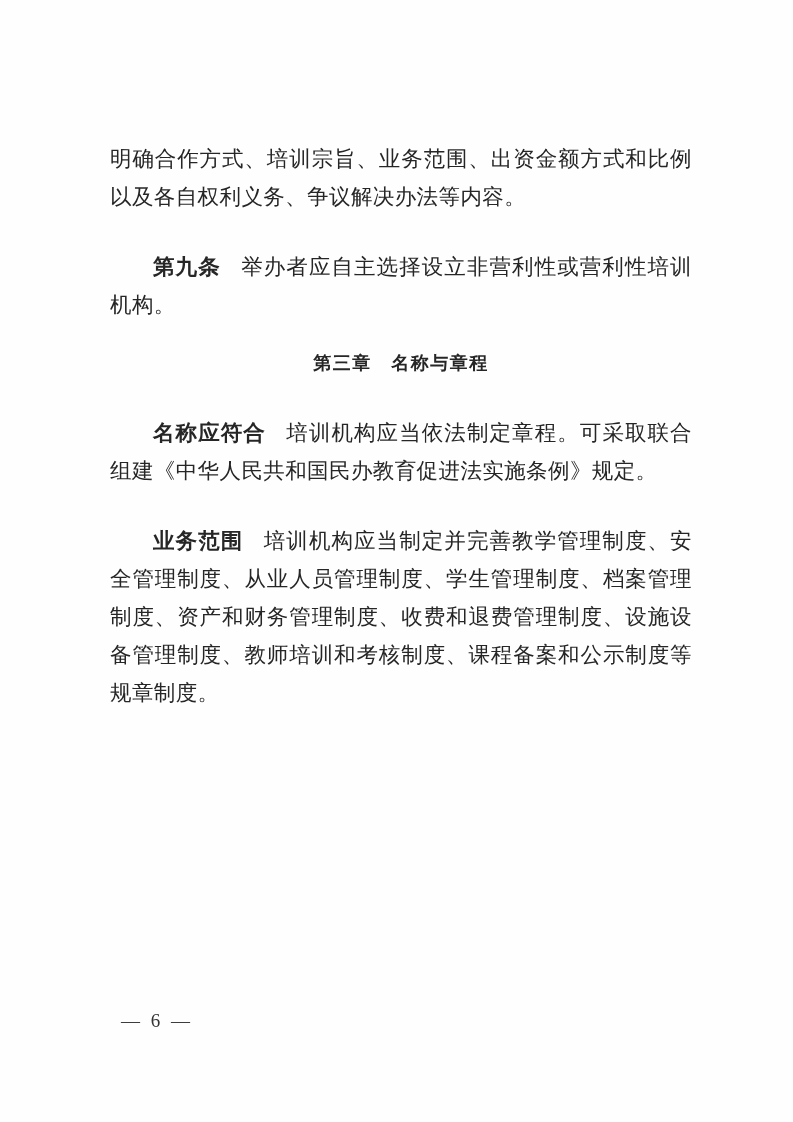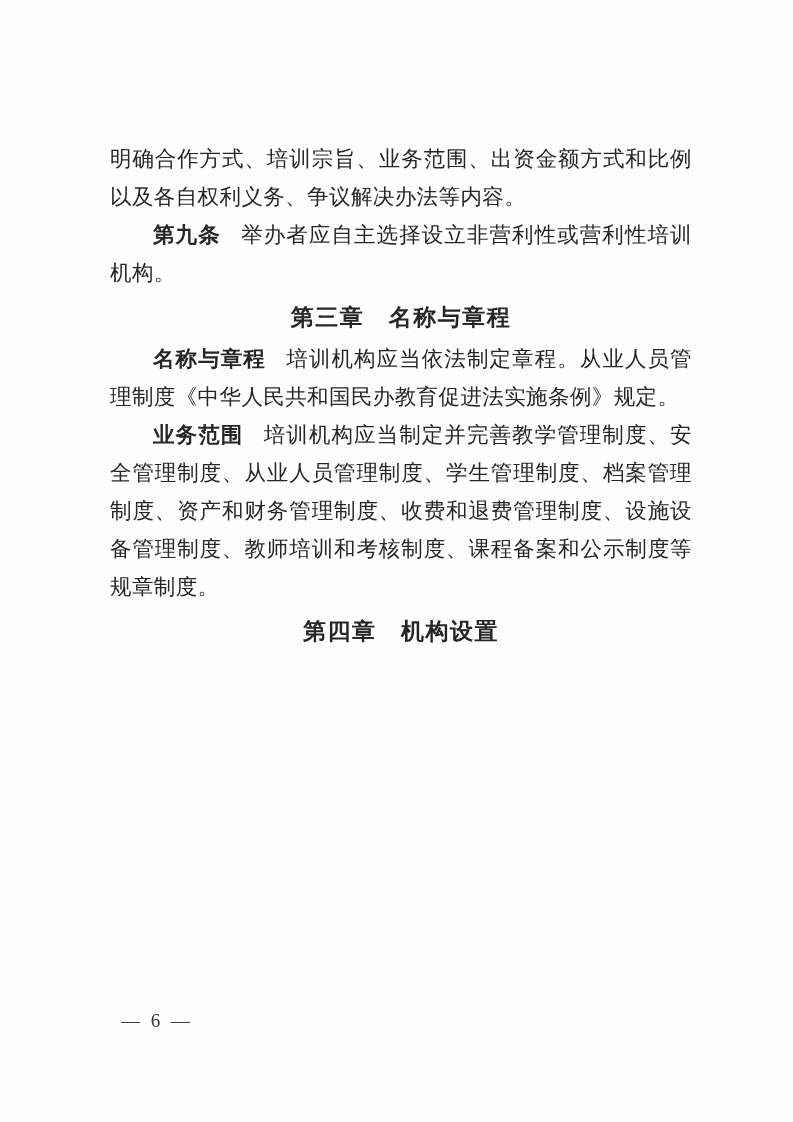--- a/index.html
+++ b/index.html
@@ -29,29 +29,30 @@
     margin: 0;
     font-size: 21.5px;
     line-height: 38px;
     letter-spacing: 0.4px;
     text-align: justify;
     text-justify: inter-ideograph;
     word-break: break-all;
   }
   .article {
     text-indent: 2em;
+    margin-top: 32px;
   }
   .lead {
     font-weight: bold;
     font-family: "Liberation Sans", "DejaVu Sans", sans-serif;
     margin-right: 0.95em;
   }
   .chapter {
-    margin: 6px 0 4px 0;
-    font-size: 23px;
+    margin: 20px 0 4px 0;
+    font-size: 18px;
     line-height: 38px;
     font-weight: bold;
     font-family: "Liberation Sans", "DejaVu Sans", sans-serif;
     text-align: center;
     letter-spacing: 1.5px;
     text-indent: 0;
   }
   .page-footer {
     position: absolute;
     left: 121px;
@@ -68,23 +69,22 @@
 <div class="page">
   <main class="content">
 
     <p class="para">明确合作方式、培训宗旨、业务范围、出资金额方式和比例以及各自权利义务、争议解决办法等内容。</p>
 
     <p class="para article"><span class="lead">第九条</span><span>举办者应自主选择设立非营利性或营利性培训机构。</span></p>
 
     <h2 class="chapter">第三章　名称与章程</h2>
 
 
-    <p class="para article"><span class="lead">名称与章程</span><span>培训机构应当依法制定章程。从业人员管理制度《中华人民共和国民办教育促进法实施条例》规定。</span></p>
+    <p class="para article"><span class="lead">名称应符合</span><span>培训机构应当依法制定章程。可采取联合组建《中华人民共和国民办教育促进法实施条例》规定。</span></p>
 
     <p class="para article"><span class="lead">业务范围</span><span>培训机构应当制定并完善教学管理制度、安全管理制度、从业人员管理制度、学生管理制度、档案管理制度、资产和财务管理制度、收费和退费管理制度、设施设备管理制度、教师培训和考核制度、课程备案和公示制度等规章制度。</span></p>
 
-    <h2 class="chapter">第四章　机构设置</h2>
 
 
   </main>
 
   <footer class="page-footer">— 6 —</footer>
 </div>
 
 </body></html>

